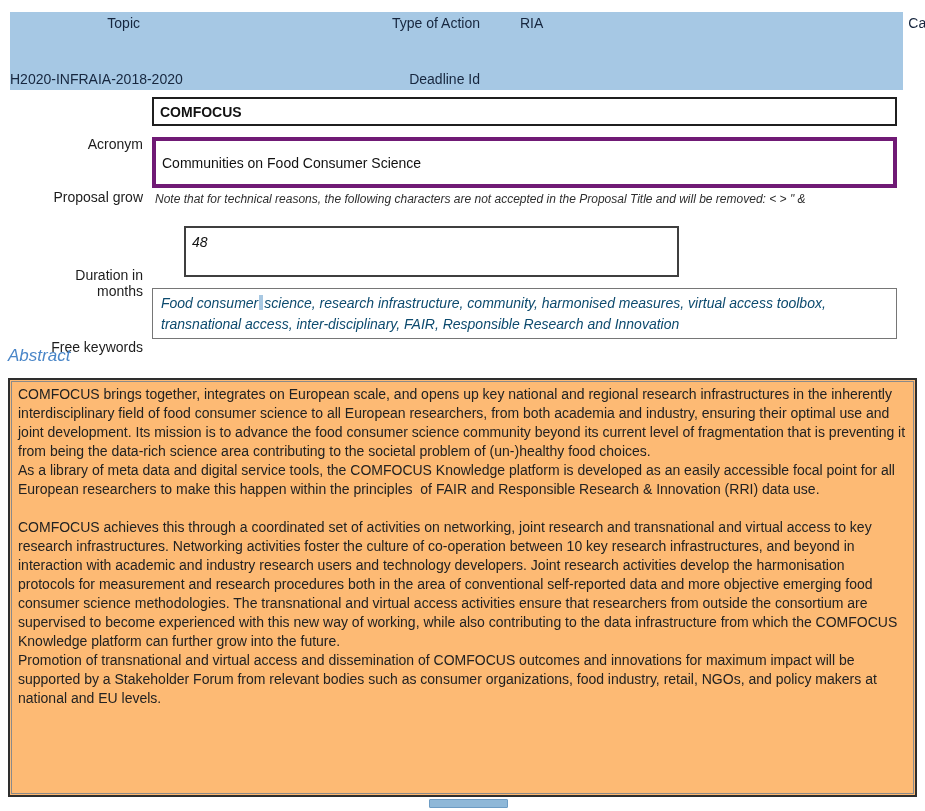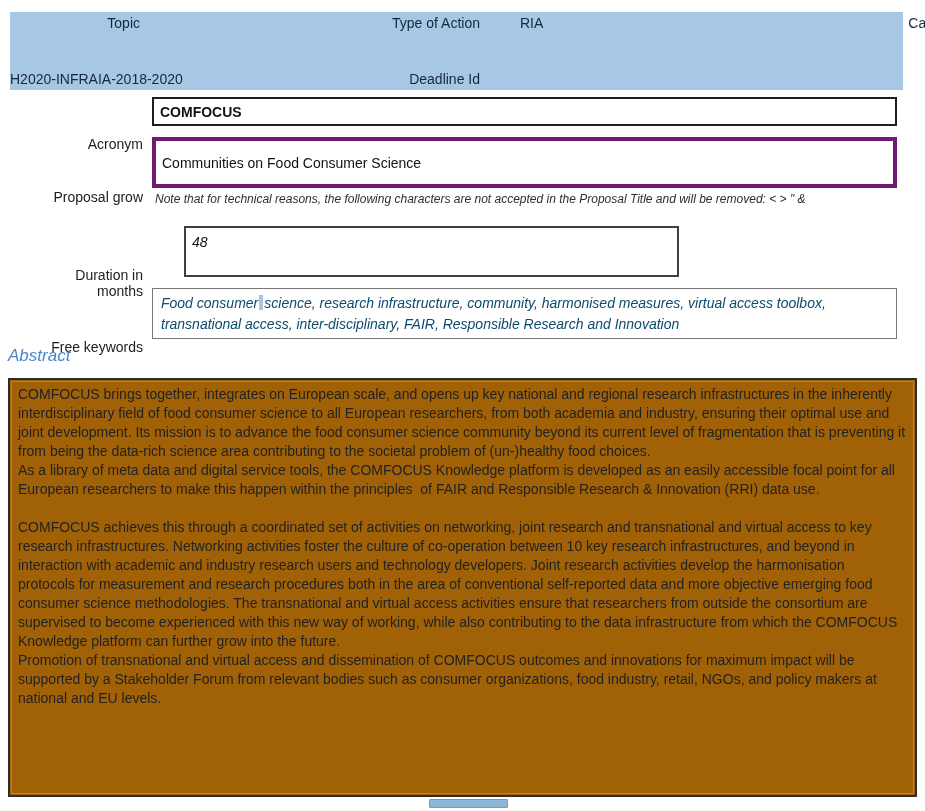--- a/index.html
+++ b/index.html
@@ -93,21 +93,21 @@
   
   .abstract-heading {
     left: 8px; top: 346px;
     font-size: 17px;
     font-style: italic;
     color: #4a86c8;
   }
   .abstract-outer {
     left: 8px; top: 378px; width: 909px; height: 419px;
     border: 2px solid #2e2e2e;
-    background: #a16207;
+    background: #fdba74;
     padding: 1px;
   }
   .abstract-inner {
     width: 100%; height: 100%;
     border: 1px solid #8a8a8a;
     padding: 3px 6px;
     font-size: 14px;
     line-height: 19px;
     color: #222;
     white-space: pre-wrap;

